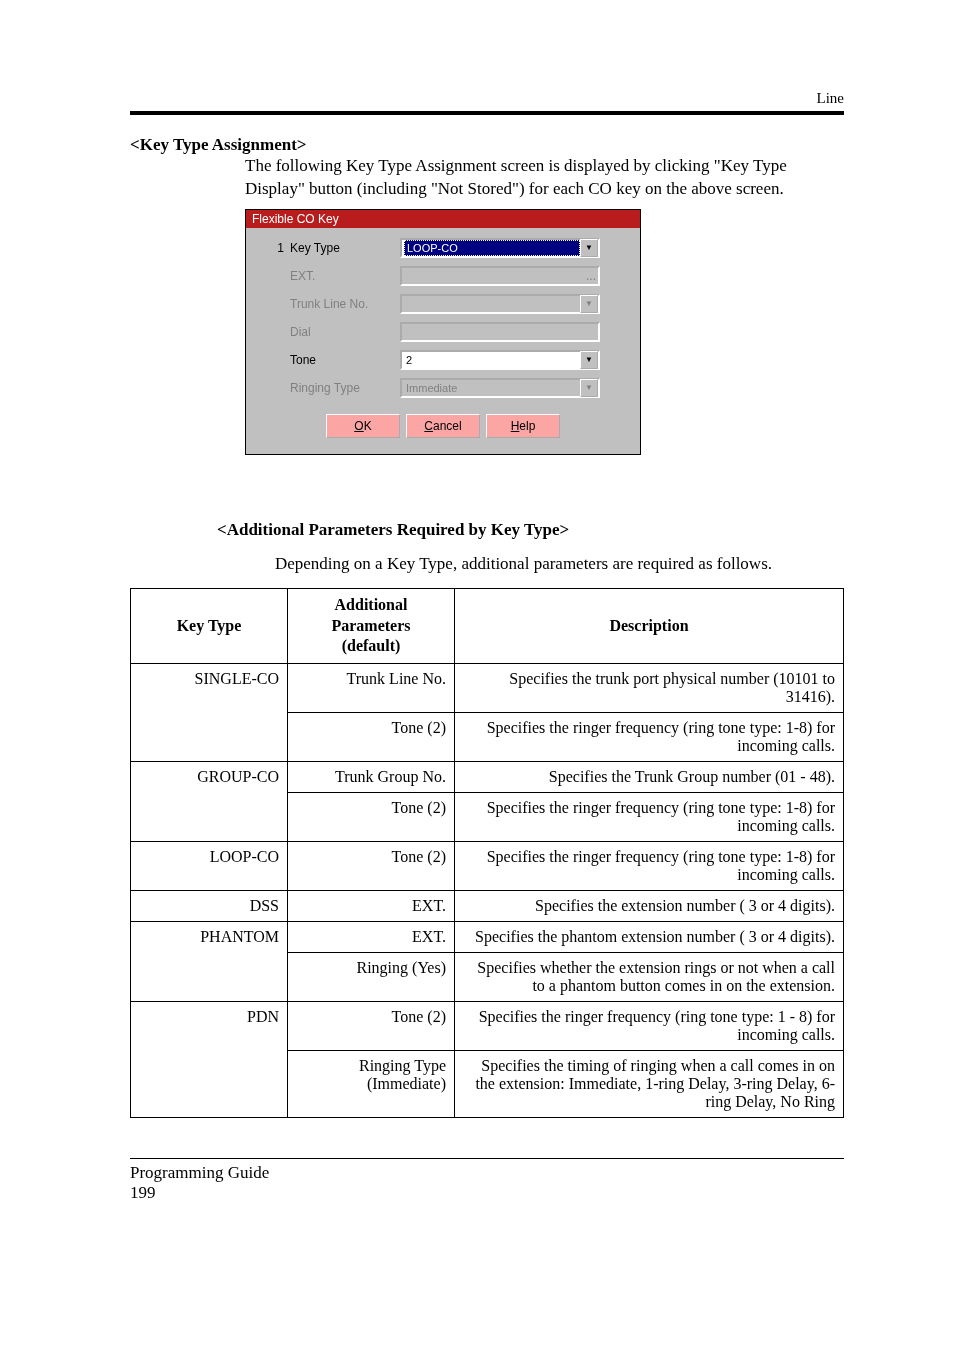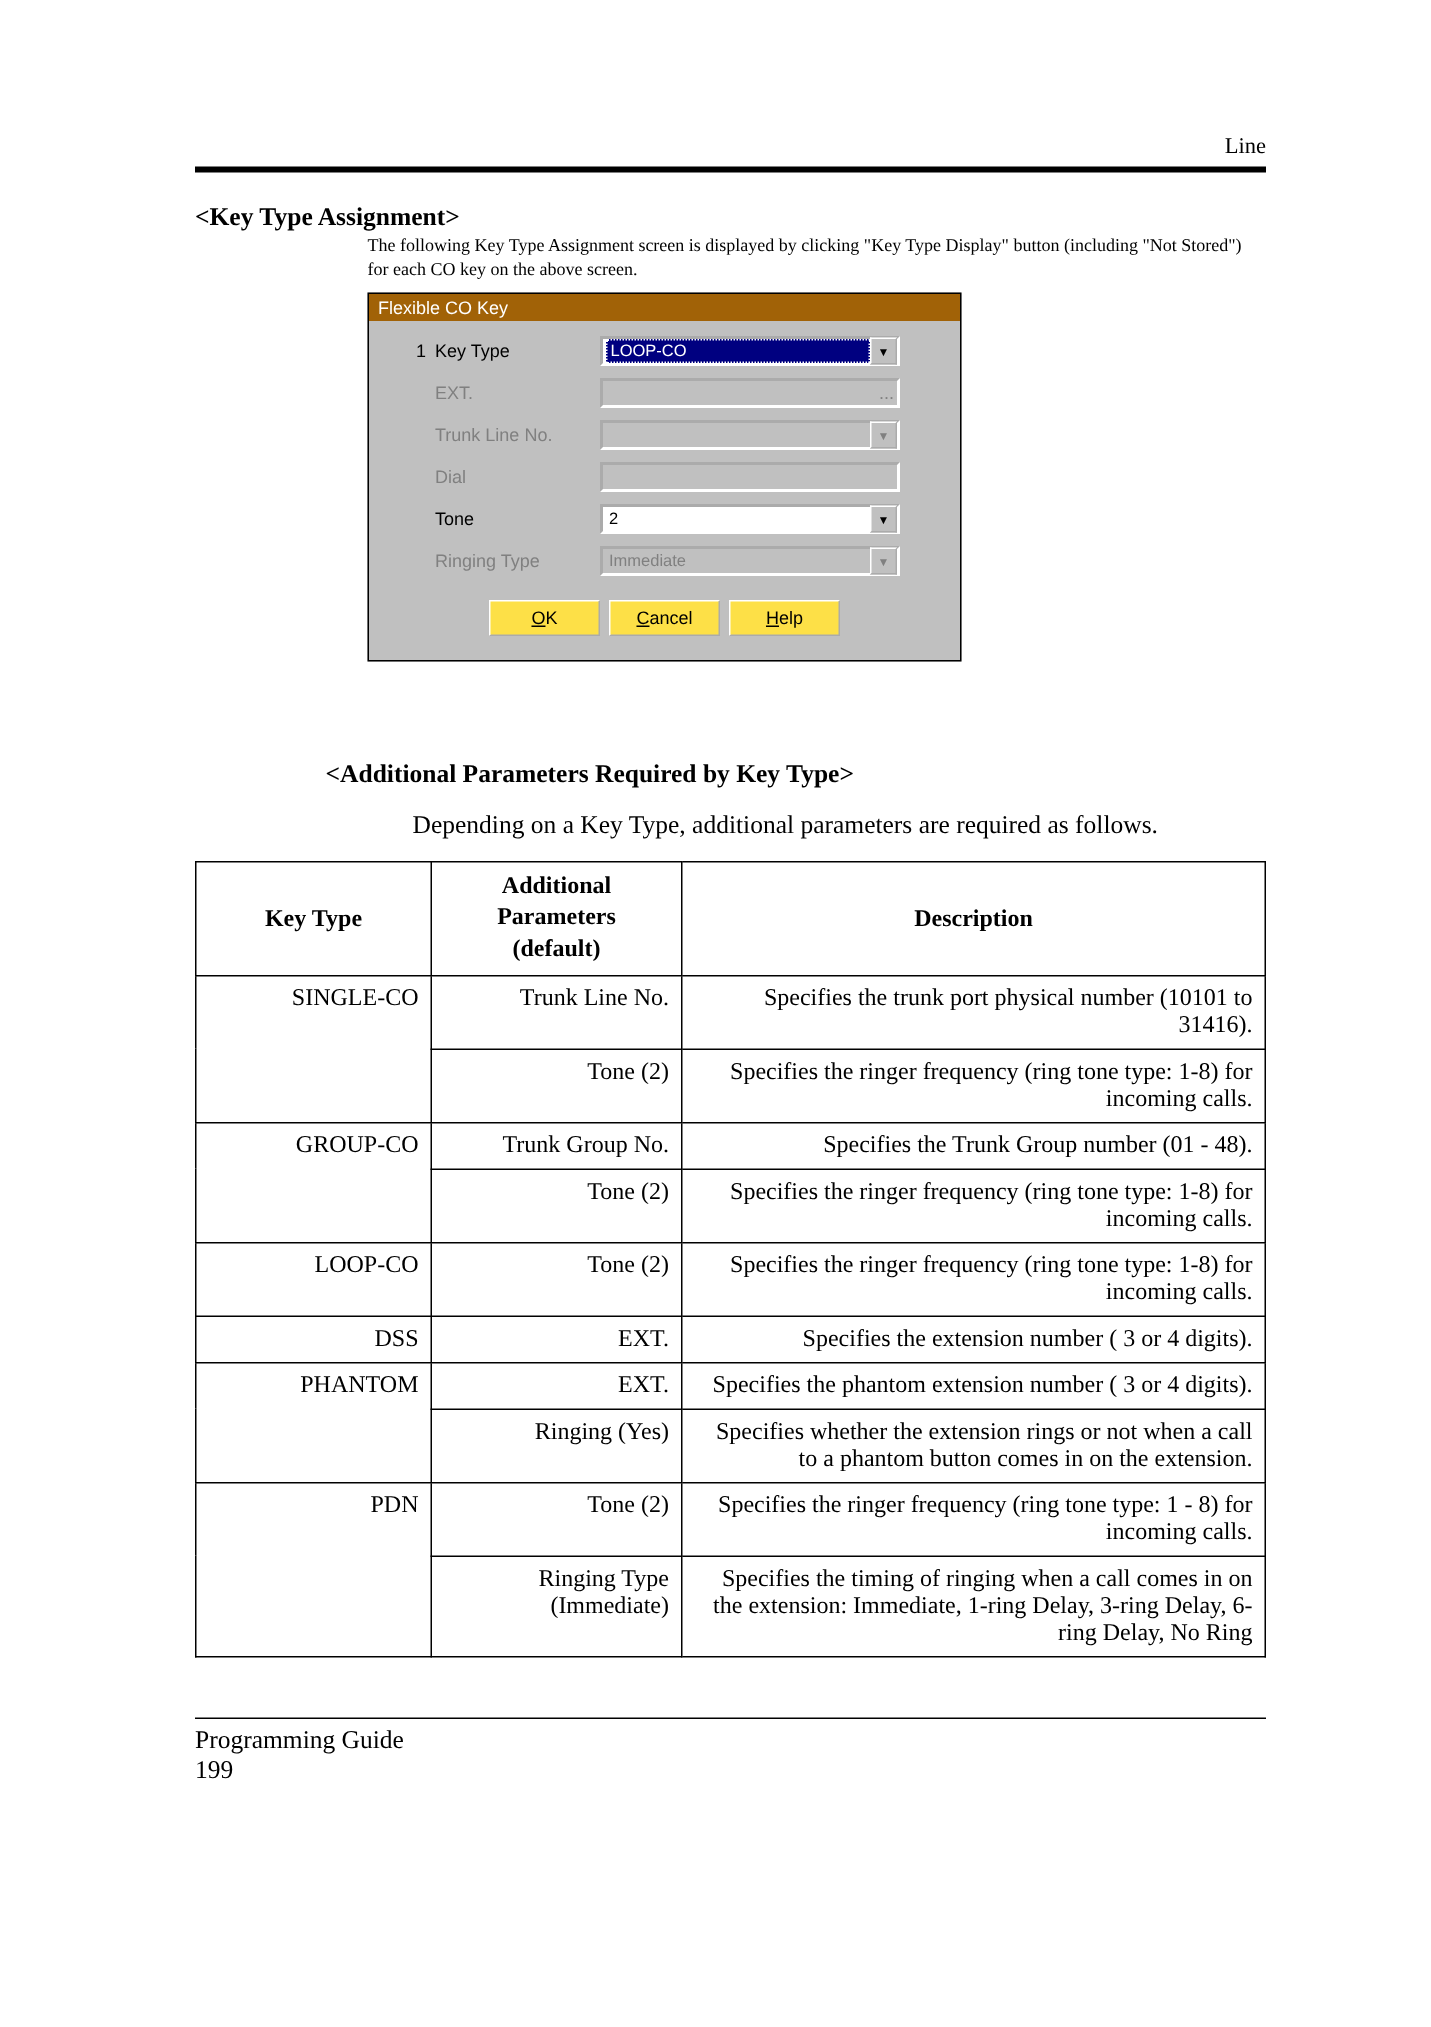--- a/index.html
+++ b/index.html
@@ -24,35 +24,35 @@
   .thick-rule {
     border: none;
     border-top: 4px solid #000;
     margin: 0 0 20px 0;
   }
   .section-title {
     font-weight: bold;
     font-size: 17px;
   }
   .section-text {
-    font-size: 12px;
+    font-size: 17px;
     margin-left: 115px;
     line-height: 1.35;
   }
   .dialog-wrap {
     margin-left: 115px;
     margin-top: 8px;
     width: 394px;
     border: 1px solid #000;
     background: #c0c0c0;
     font-family: Tahoma, Arial, sans-serif;
     font-size: 12px;
   }
   .titlebar {
-    background: #a16207;
+    background: #b91c1c;
     color: #fff;
     padding: 2px 6px;
     font-size: 12px;
   }
   .dialog-body {
     padding: 10px 12px 6px 12px;
   }
   .form-row {
     display: flex;
     align-items: center;
@@ -123,21 +123,21 @@
   .win-text-plain { justify-content:flex-start; padding-left:2px; }
   .button-row {
     display:flex;
     justify-content:center;
     gap:6px;
     padding:8px 0 10px 0;
   }
   .win-btn {
     width:72px;
     height:22px;
-    background:#fde047;
+    background:#fca5a5;
     border:1px outset #fff;
     font-family:Tahoma,Arial,sans-serif;
     font-size:12px;
     display:flex;
     align-items:center;
     justify-content:center;
   }
   .win-btn .ul { text-decoration: underline; }
   .section2-title {
     font-weight: bold;

